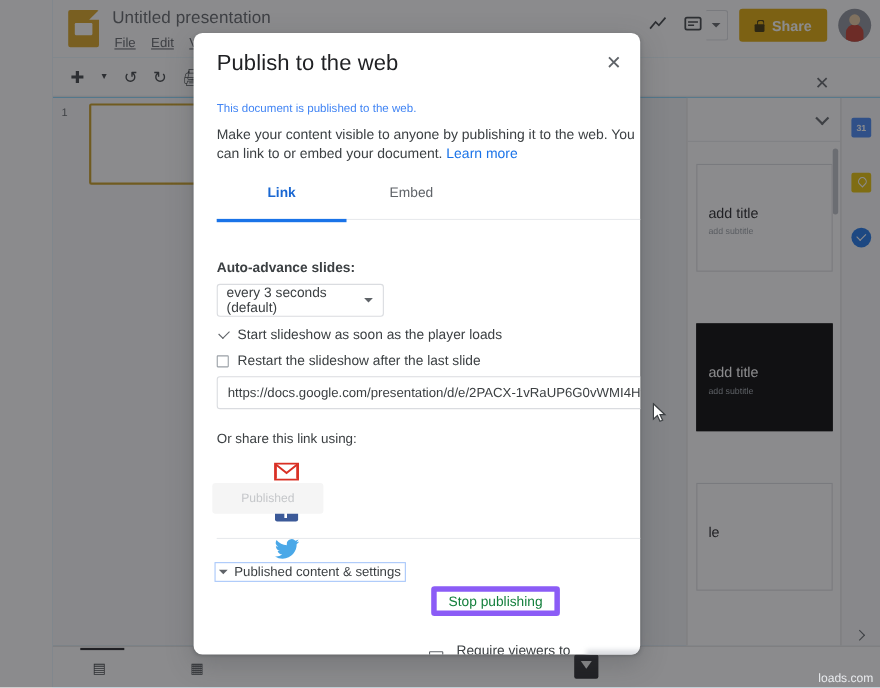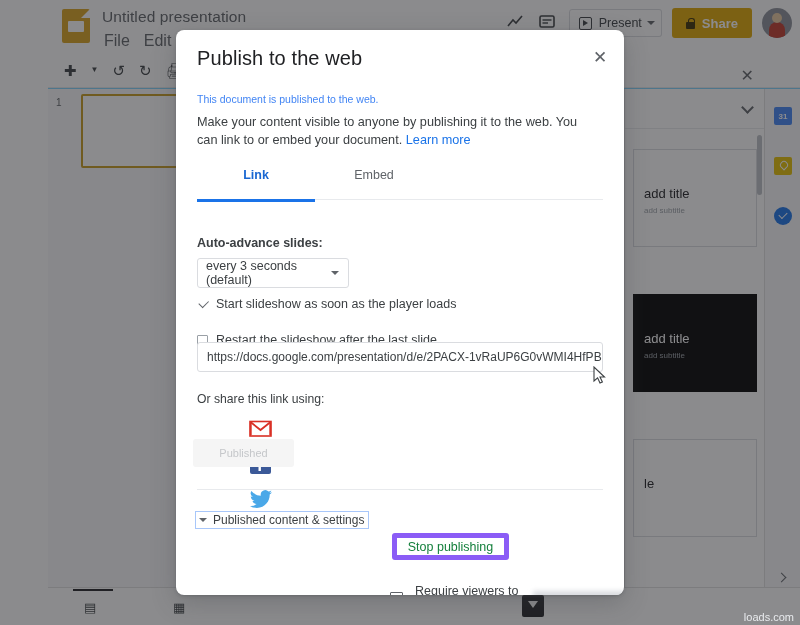--- a/index.html
+++ b/index.html
@@ -24,21 +24,21 @@
   .doc-icon::after {
     content: ""; position: absolute; left: 6px; top: 12px; width: 16px; height: 11px;
     background: #fff; border-radius: 1px;
   }
   .doc-icon::before {
     content: ""; position: absolute; right: 0; top: 0;
     border-width: 0 0 9px 9px; border-style: solid; border-color: transparent transparent #fff transparent;
   }
   .doc-title { position: absolute; left: 54px; top: 8px; font-size: 15.5px; color: #5f6368; letter-spacing: .1px; }
   .menubar { position: absolute; left: 56px; top: 32px; display: flex; gap: 14px; }
-  .menubar span { font-size: 16px; color: #5f6368; }
+  .menubar span { font-size: 12px; color: #5f6368; text-decoration: underline; }
 
   .hdr-right { position: absolute; right: 8px; top: 8px; display: flex; align-items: center; gap: 10px; }
   .hdr-ico { width: 22px; height: 22px; position: relative; }
   .present-btn {
     display: flex; align-items: center; gap: 7px;
     border: 1px solid #dadce0; border-radius: 3px; height: 28px; padding: 0 9px;
     font-size: 12.5px; color: #3c4043; background: #fff;
   }
   .present-play {
     width: 13px; height: 13px; border: 1.6px solid #3c4043; border-radius: 2px;
@@ -116,21 +116,21 @@
   .bb-notes { left: 36px; }
   .bb-grid { left: 125px; }
   .bb-underline { position: absolute; left: 25px; top: 1px; width: 40px; height: 2px; background: #202124; }
   .bb-center { position: absolute; left: 474px; top: 7px; width: 22px; height: 22px; background: #202124; border-radius: 2px; }
   .bb-center::after { content:""; position:absolute; left:6px; top:6px; width:0; height:0; border-left:5px solid transparent; border-right:5px solid transparent; border-top:7px solid #fff; }
 
   .watermark { position: absolute; right: 6px; bottom: 2px; font-size: 11px; color: #e8eaed; z-index: 60; }
 
   
   .modal {
-    position: absolute; left: 176px; top: 30px; width: 448px; height: 565px;
+    position: absolute; left: 176px; top: 30px; width: 406px; height: 565px;
     background: #fff; border-radius: 8px; z-index: 50;
     box-shadow: 0 1px 3px rgba(60,64,67,.3), 0 8px 24px rgba(60,64,67,.28);
     overflow: hidden;
   }
   .m-title { position: absolute; left: 21px; top: 17px; font-size: 20px; color: #202124; font-weight: normal; letter-spacing: .1px; }
   .m-close { position: absolute; right: 14px; top: 18px; width: 20px; height: 20px; color: #5f6368; font-size: 17px; line-height: 20px; text-align: center; }
   .m-published-note { position: absolute; left: 21px; top: 63px; font-size: 10.5px; color: #4285f4; }
   .m-desc { position: absolute; left: 21px; top: 83px; width: 400px; font-size: 12.7px; color: #3c4043; line-height: 18px; }
   .m-desc a { color: #1a73e8; text-decoration: none; }
 
@@ -144,21 +144,21 @@
   .lbl-auto { position: absolute; left: 21px; top: 206px; font-size: 12.5px; color: #3c4043; font-weight: bold; }
   .select {
     position: absolute; left: 21px; top: 228px; width: 152px; height: 30px;
     border: 1px solid #dadce0; border-radius: 3px; background: #fff;
     display: flex; align-items: center; padding: 0 8px; font-size: 12.5px; color: #3c4043;
   }
   .select .caret { position: absolute; right: 9px; width: 0; height: 0; border-left: 4px solid transparent; border-right: 4px solid transparent; border-top: 4.5px solid #5f6368; }
 
   .chk-row { position: absolute; left: 21px; display: flex; align-items: center; gap: 8px; font-size: 12.5px; color: #3c4043; }
   .chk-row.r1 { top: 267px; }
-  .chk-row.r2 { top: 291px; margin-top: 12px; }
+  .chk-row.r2 { top: 291px; }
   .chkbox { width: 11px; height: 11px; border: 1.3px solid #9aa0a6; border-radius: 1px; position: relative; flex: none; }
   .chkbox.checked { border-color: transparent; }
   .chkbox.checked::after {
     content: ""; position: absolute; left: 1px; top: 0px; width: 8px; height: 4.5px;
     border-left: 1.6px solid #5f6368; border-bottom: 1.6px solid #5f6368; transform: rotate(-45deg);
   }
   .chkbox.big { width: 13px; height: 13px; border: 1.6px solid #5f6368; }
 
   .url-field {
     position: absolute; left: 21px; top: 312px; width: 406px; height: 30px;
@@ -218,24 +218,20 @@
             </svg>
         </span>
         <span class="hdr-ico">
           <svg width="20" height="20" viewBox="0 0 20 20">
               <rect x="3" y="4" width="14" height="11" rx="1.5" fill="none" stroke="#3c4043" stroke-width="1.6"></rect>
               <line x1="5.5" y1="8" x2="14.5" y2="8" stroke="#3c4043" stroke-width="1.4"></line>
               <line x1="5.5" y1="11" x2="11" y2="11" stroke="#3c4043" stroke-width="1.4"></line>
             </svg>
         </span>
         <div style="display:flex;align-items:center;">
-          <div class="present-btn">
-            <span class="present-play"></span>
-            <span>Present</span>
-          </div>
           <div class="present-caret">
             <span class="caret-dn"></span>
           </div>
         </div>
         <div class="share-btn">
           <span class="lock-ico"></span>
           <span>Share</span>
         </div>
         <div class="avatar"></div>
       </div>

